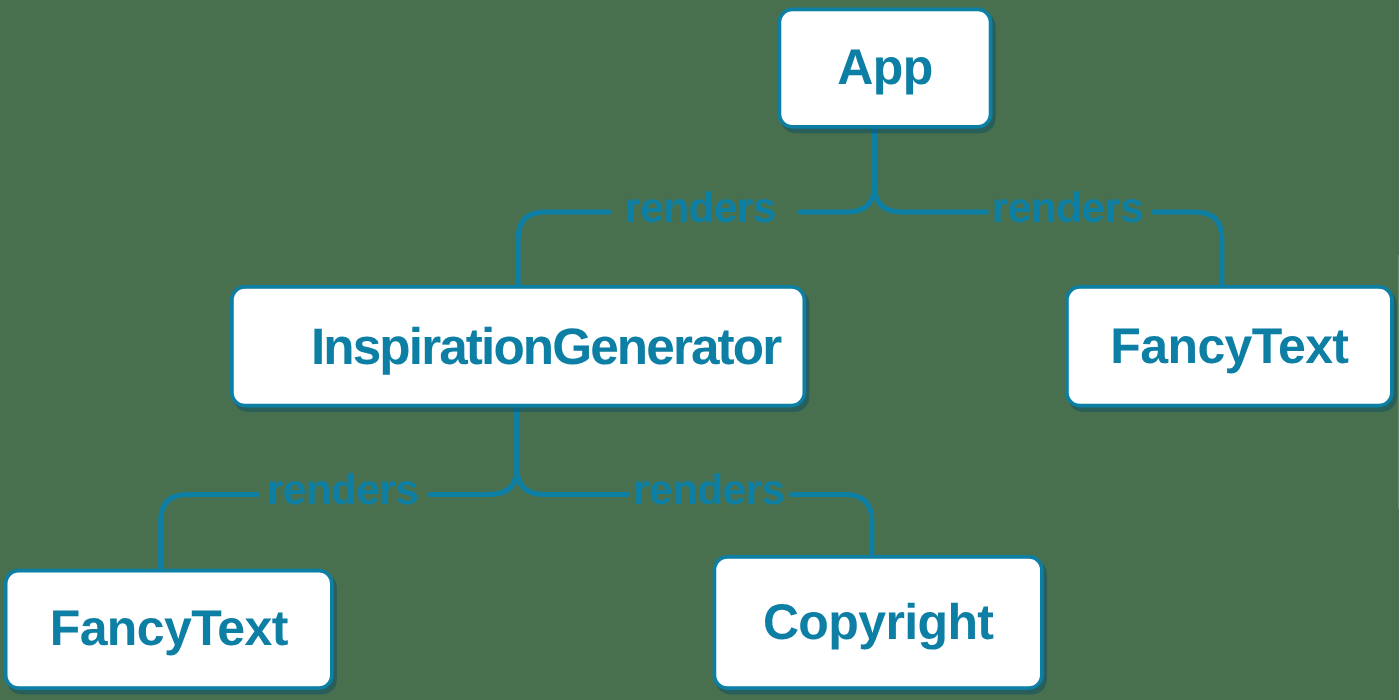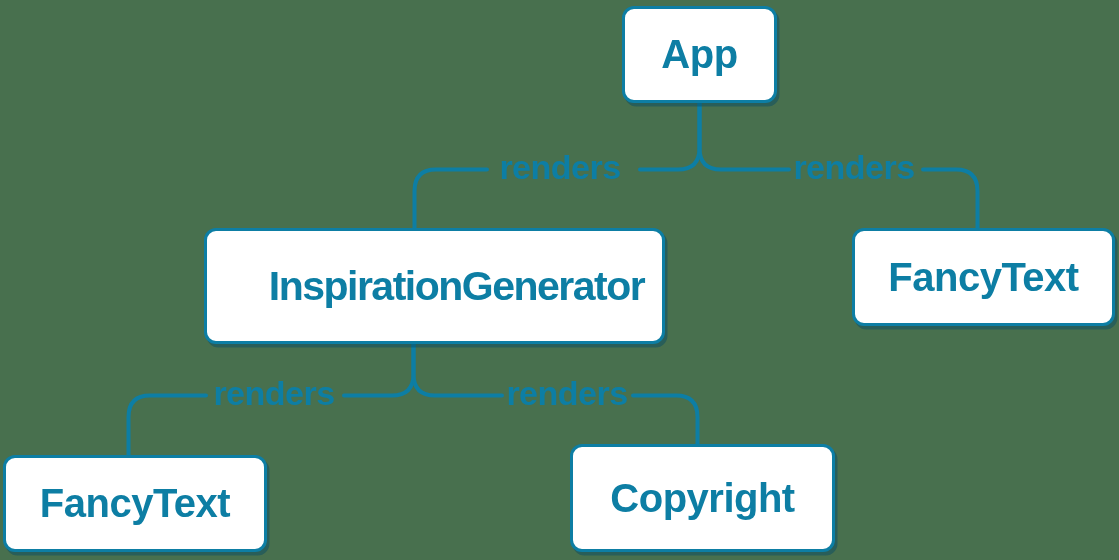--- a/index.html
+++ b/index.html
@@ -32,22 +32,22 @@
     display: flex;
     align-items: center;
     justify-content: center;
     color: var(--node-text, #0D7EA4);
     font-size: 40px;
     font-weight: 600;
     letter-spacing: -0.5px;
     white-space: nowrap;
   }
   .node.wide { letter-spacing: -1.5px; font-size: 41px; }
-  .node-app        { left: 622px; top: 6px;   width: 155px; height: 97px; }
-  .node-ig         { left: 204px; top: 228px; width: 461px; height: 116px; padding-left: 44px; }
+  .node-app        { left: 622px; top: 6px;   width: 172px; height: 97px; }
+  .node-ig         { left: 184px; top: 228px; width: 461px; height: 98px; padding-left: 44px; }
   .node-ft-top     { left: 852px; top: 228px; width: 263px; height: 98px; }
   .node-ft-bottom  { left: 3px;   top: 455px; width: 264px; height: 97px; }
   .node-copyright  { left: 570px; top: 444px; width: 265px; height: 108px; }
   .edge-label {
     position: absolute;
     transform: translate(-50%, -50%);
     color: var(--label-text, #0D7EA4);
     font-size: 34px;
     font-weight: 700;
     letter-spacing: -0.5px;

